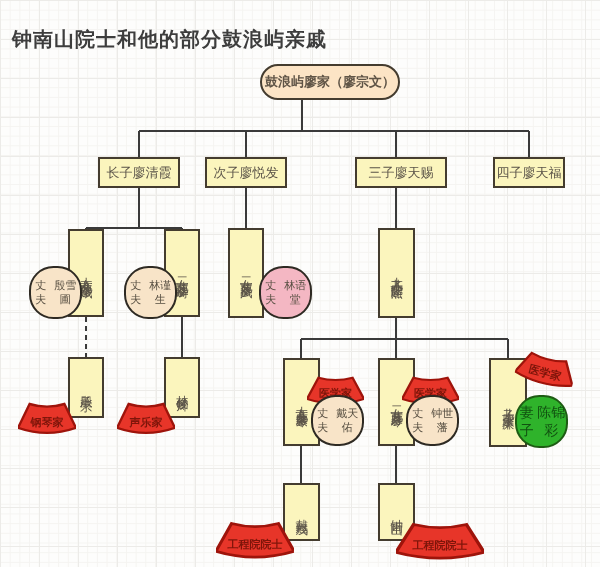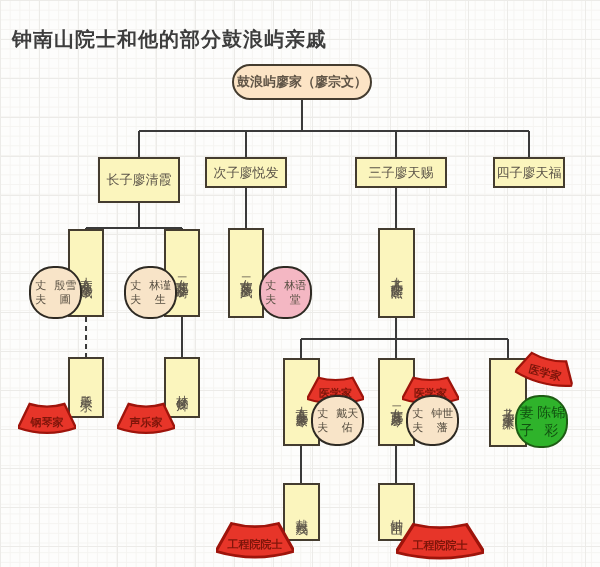--- a/index.html
+++ b/index.html
@@ -17,21 +17,21 @@
   .title{
     position:absolute;top:14px;left:0;width:100%;margin:12px;
     text-align:left;font-size:20px;font-weight:bold;color:#3d3d3d;letter-spacing:1px;
   }
   .connectors{position:absolute;left:0;top:0;pointer-events:none;}
   .hbox,.vbox,.rootbox{
     position:absolute;box-sizing:border-box;background:#fbf5bd;border:2px solid #443c2f;
     display:flex;align-items:center;justify-content:center;color:#5a5348;
   }
   .hbox{font-size:13px;white-space:nowrap;}
-  .rootbox{background:#fce4c5;border-radius:18px;font-size:13px;font-weight:600;color:#5f5446;}
+  .rootbox{background:#fce4c5;border-radius:18px;font-size:13px;font-weight:600;color:#5f5446;margin-left:28px;}
   .vbox span{writing-mode:vertical-rl;text-orientation:upright;font-size:12.5px;letter-spacing:2px;line-height:1;}
   .circle{
     position:absolute;box-sizing:border-box;border:2px solid #2e2a23;border-radius:46%;
     background:#f8e4c8;display:flex;flex-direction:row;align-items:center;justify-content:center;
     font-size:11px;line-height:1.25;color:#564e41;text-align:center;
   }
   .circle.pink{background:#f4b7c3;}
   .circle.green{background:#2fb32b;color:#115110;border-color:#1e5c14;font-size:14px;}
   .fan{position:absolute;}
   .fan svg{position:absolute;left:0;top:0;width:100%;height:100%;display:block;}
@@ -52,21 +52,21 @@
              M139 188 V228 M86 228 H182 M86 228 V230 M182 228 V230
              M246 188 V228 M396 188 V228
              M182 317 V357
              M396 318 V339 M301 339 H508 M301 339 V358 M396 339 V358 M508 339 V358
              M301 446 V483 M396 446 V483" fill="none" stroke="#3a3a3a" stroke-width="2"></path>
     <path d="M86 317 V357" fill="none" stroke="#3a3a3a" stroke-width="2" stroke-dasharray="5 4"></path>
   </svg>
 
   <div class="rootbox" style="left:232px;top:64px;width:140px;height:36px;">鼓浪屿廖家（廖宗文）</div>
 
-  <div class="hbox" style="left:98px;top:157px;width:82px;height:46px;">长子廖清霞</div>
+  <div class="hbox" style="left:98px;top:157px;width:82px;height:31px;">长子廖清霞</div>
   <div class="hbox" style="left:205px;top:157px;width:82px;height:31px;text-align:right;">次子廖悦发</div>
   <div class="hbox" style="left:355px;top:157px;width:92px;height:31px;">三子廖天赐</div>
   <div class="hbox" style="left:493px;top:157px;width:72px;height:31px;">四子廖天福</div>
 
   <div class="vbox" style="left:68px;top:229px;width:36px;height:88px;">
     <span>大女儿廖翠娥</span>
   </div>
   <div class="vbox" style="left:164px;top:229px;width:36px;height:88px;">
     <span>二女儿廖翠畴</span>
   </div>

